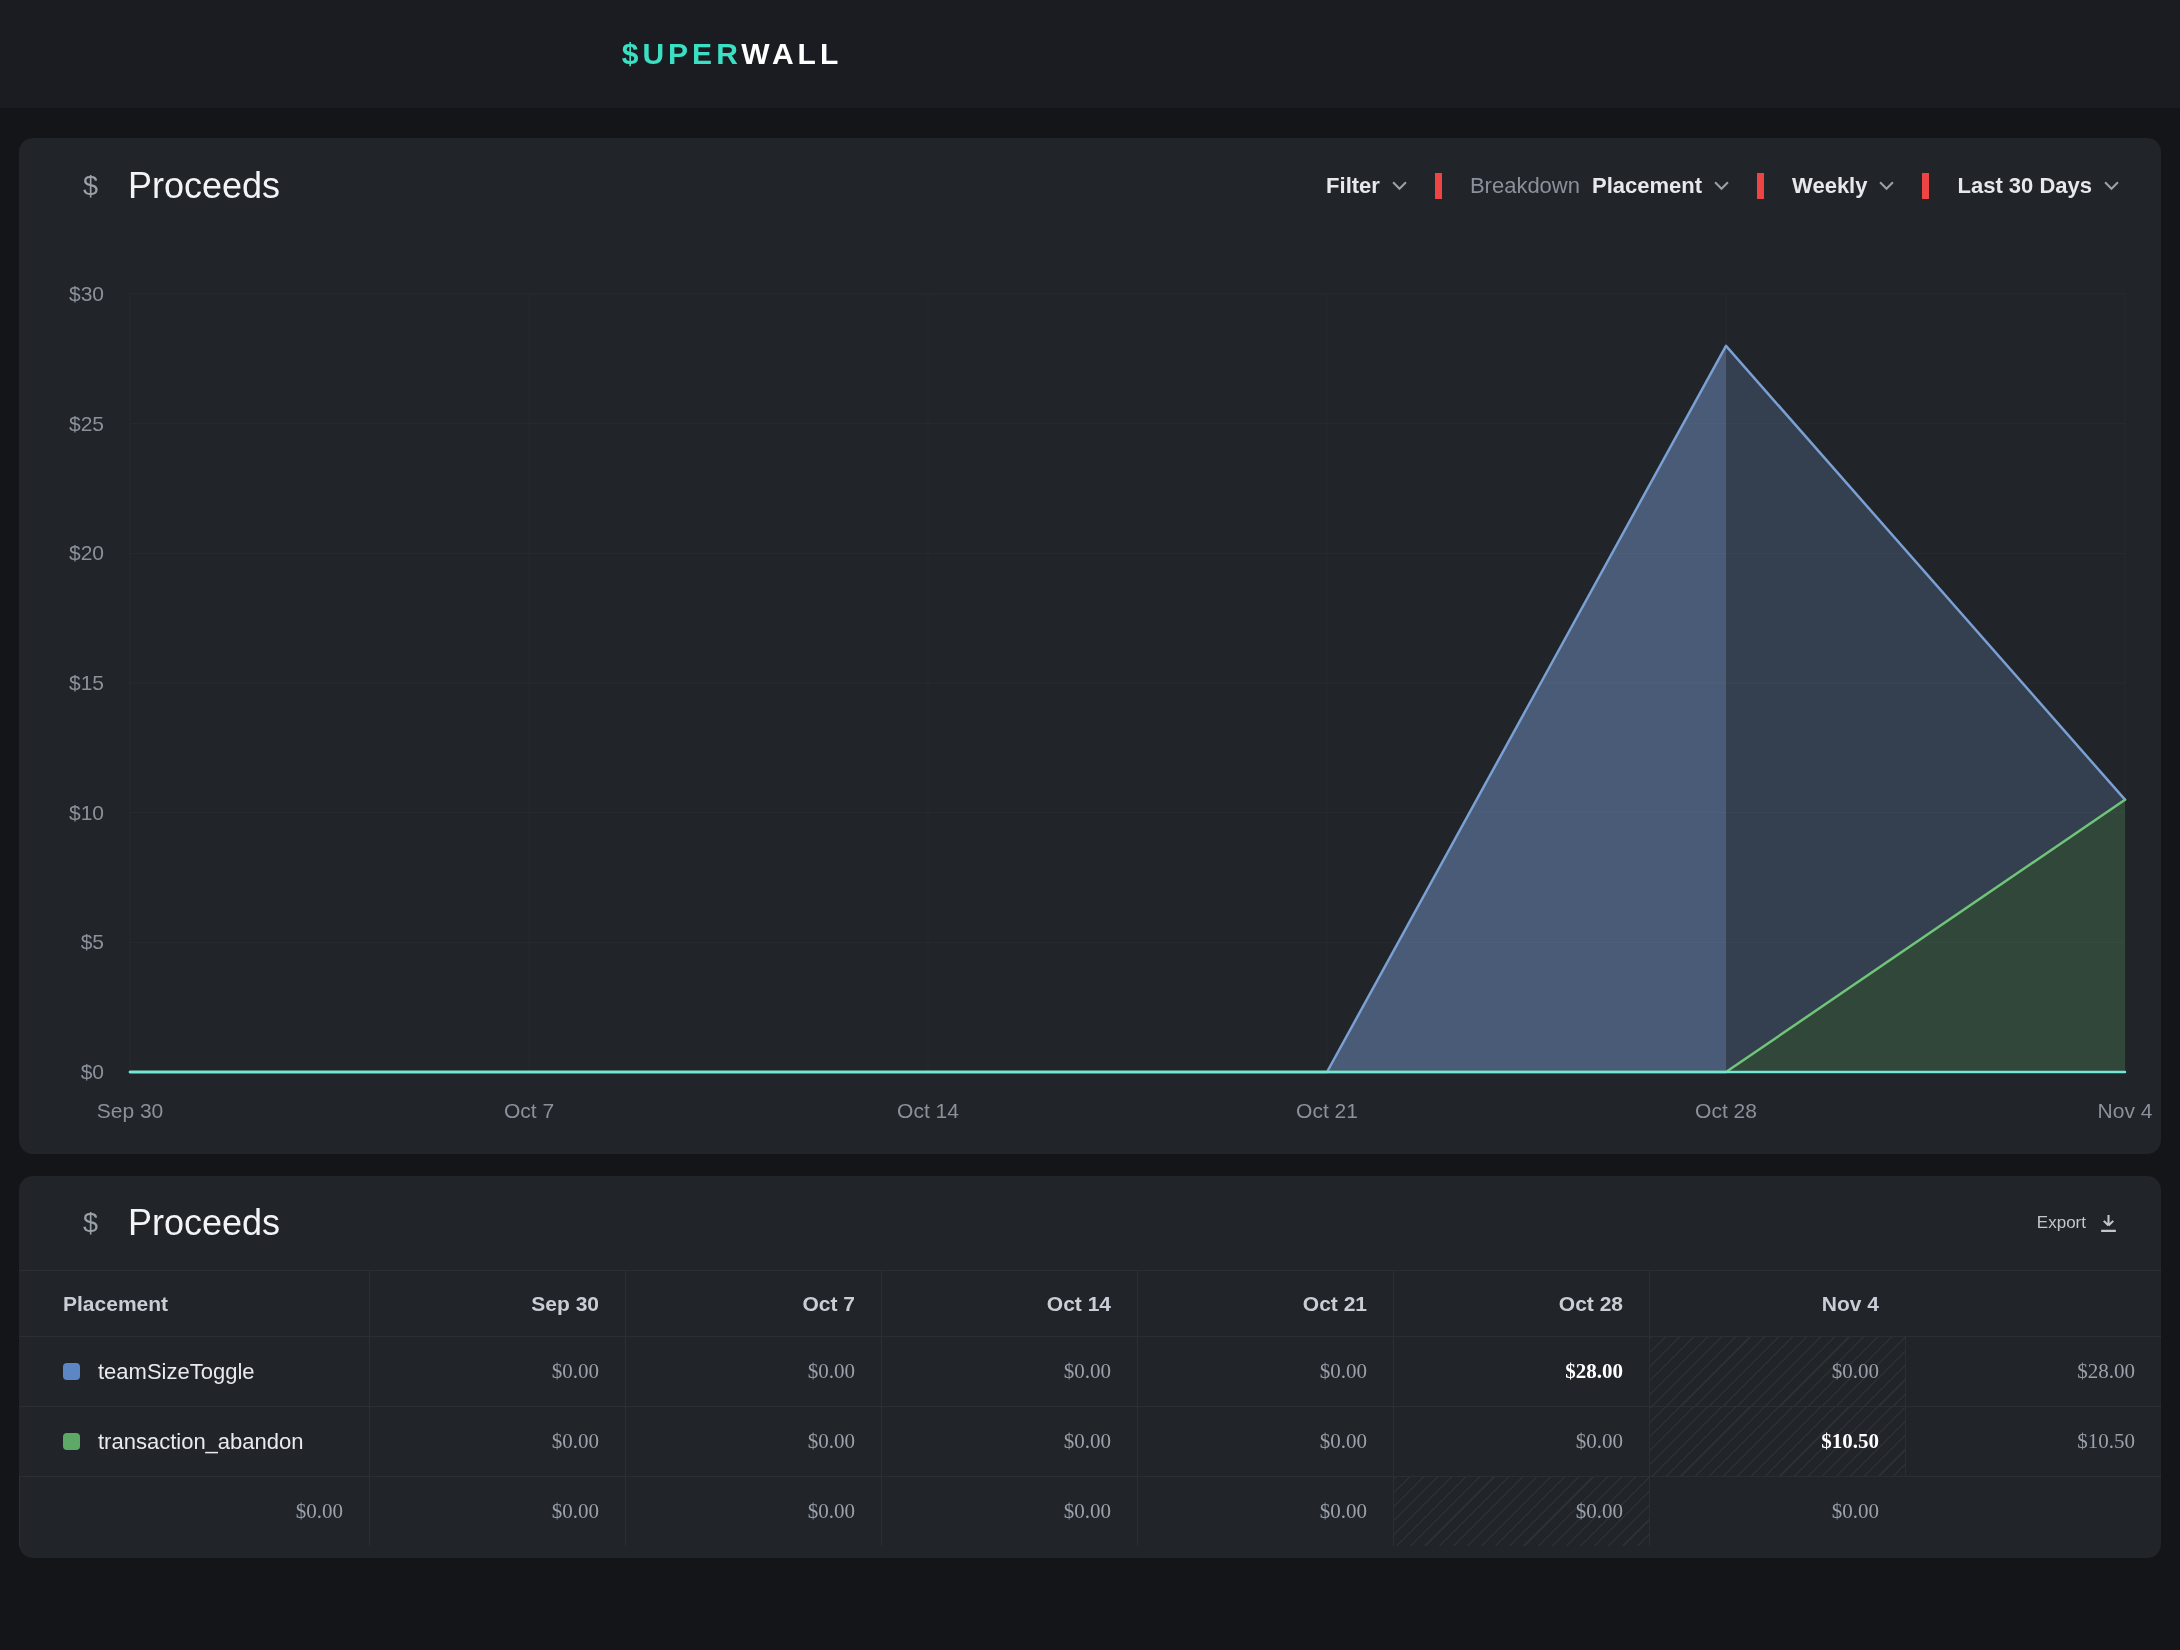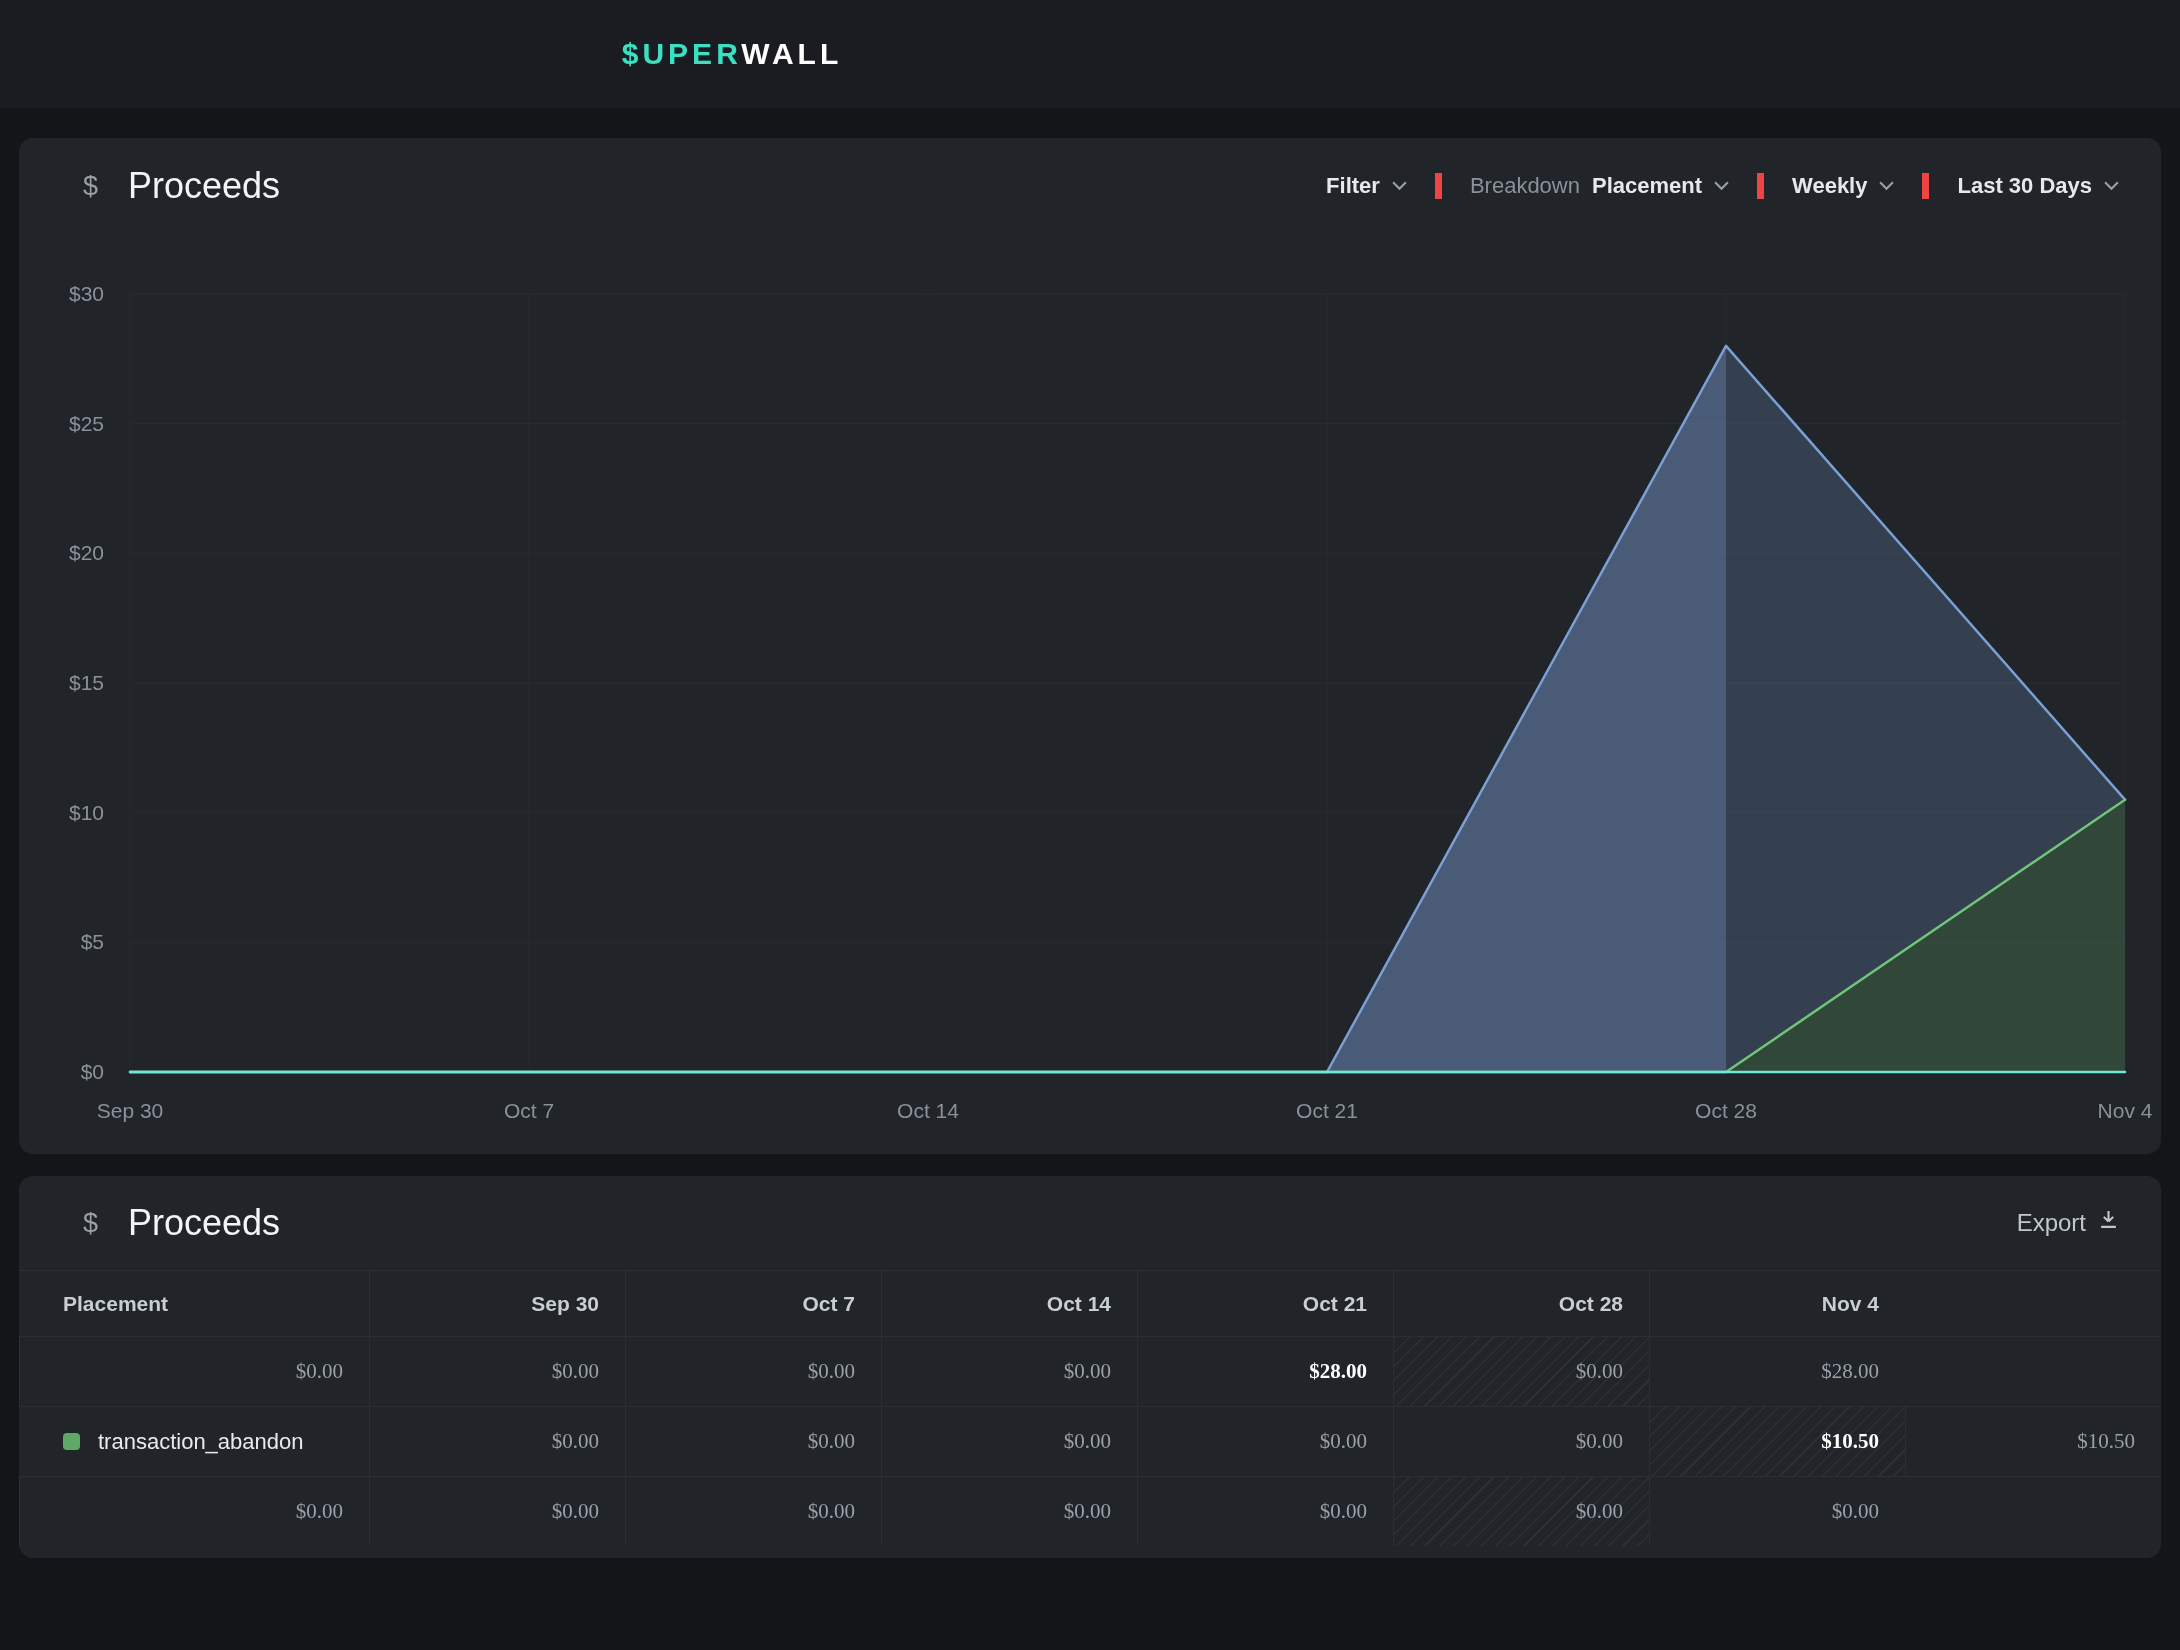--- a/index.html
+++ b/index.html
@@ -67,21 +67,21 @@
   }
   .td.num.bold { color:#ffffff; font-weight:700; }
   .td.hatched {
     background-image:repeating-linear-gradient(135deg,
       rgba(255,255,255,0.05) 0px, rgba(255,255,255,0.05) 1.5px,
       transparent 1.5px, transparent 10px);
   }
   .td.first { gap:18px; font-size:22px; color:#e8eaed; }
   .swatch { width:17px; height:17px; border-radius:4px; flex:0 0 auto; }
 
-  .export-btn { margin-left:auto; display:flex; align-items:flex-start; gap:12px; color:#c2c7ce; font-size:24px; cursor:pointer; }
+  .export-btn { margin-left:auto; display:flex; align-items:center; gap:12px; color:#c2c7ce; font-size:17px; cursor:pointer; }
   .dl-icon { width:21px; height:21px; stroke:#c2c7ce; stroke-width:2; fill:none; }
 </style>
 </head>
 <body>
 
 <div class="topbar">
   <div class="logo">
     <span class="t">$UPER</span><span class="w">WALL</span>
   </div>
 </div>
@@ -188,20 +188,24 @@
         <div class="th first">Placement</div>
         <div class="th">Sep 30</div>
         <div class="th">Oct 7</div>
         <div class="th">Oct 14</div>
         <div class="th">Oct 21</div>
         <div class="th">Oct 28</div>
         <div class="th">Nov 4</div>
       </div>
     <div id="tbody">
         <div class="trow">
+          <div class="td first">
+            <span class="swatch" style="background: rgb(93, 135, 196);"></span>
+            <span>teamSizeToggle</span>
+          </div>
           <div class="td num">$0.00</div>
           <div class="td num">$0.00</div>
           <div class="td num">$0.00</div>
           <div class="td num">$0.00</div>
           <div class="td num bold">$28.00</div>
           <div class="td num hatched">$0.00</div>
           <div class="td num">$28.00</div>
         </div>
         <div class="trow">
           <div class="td first">

